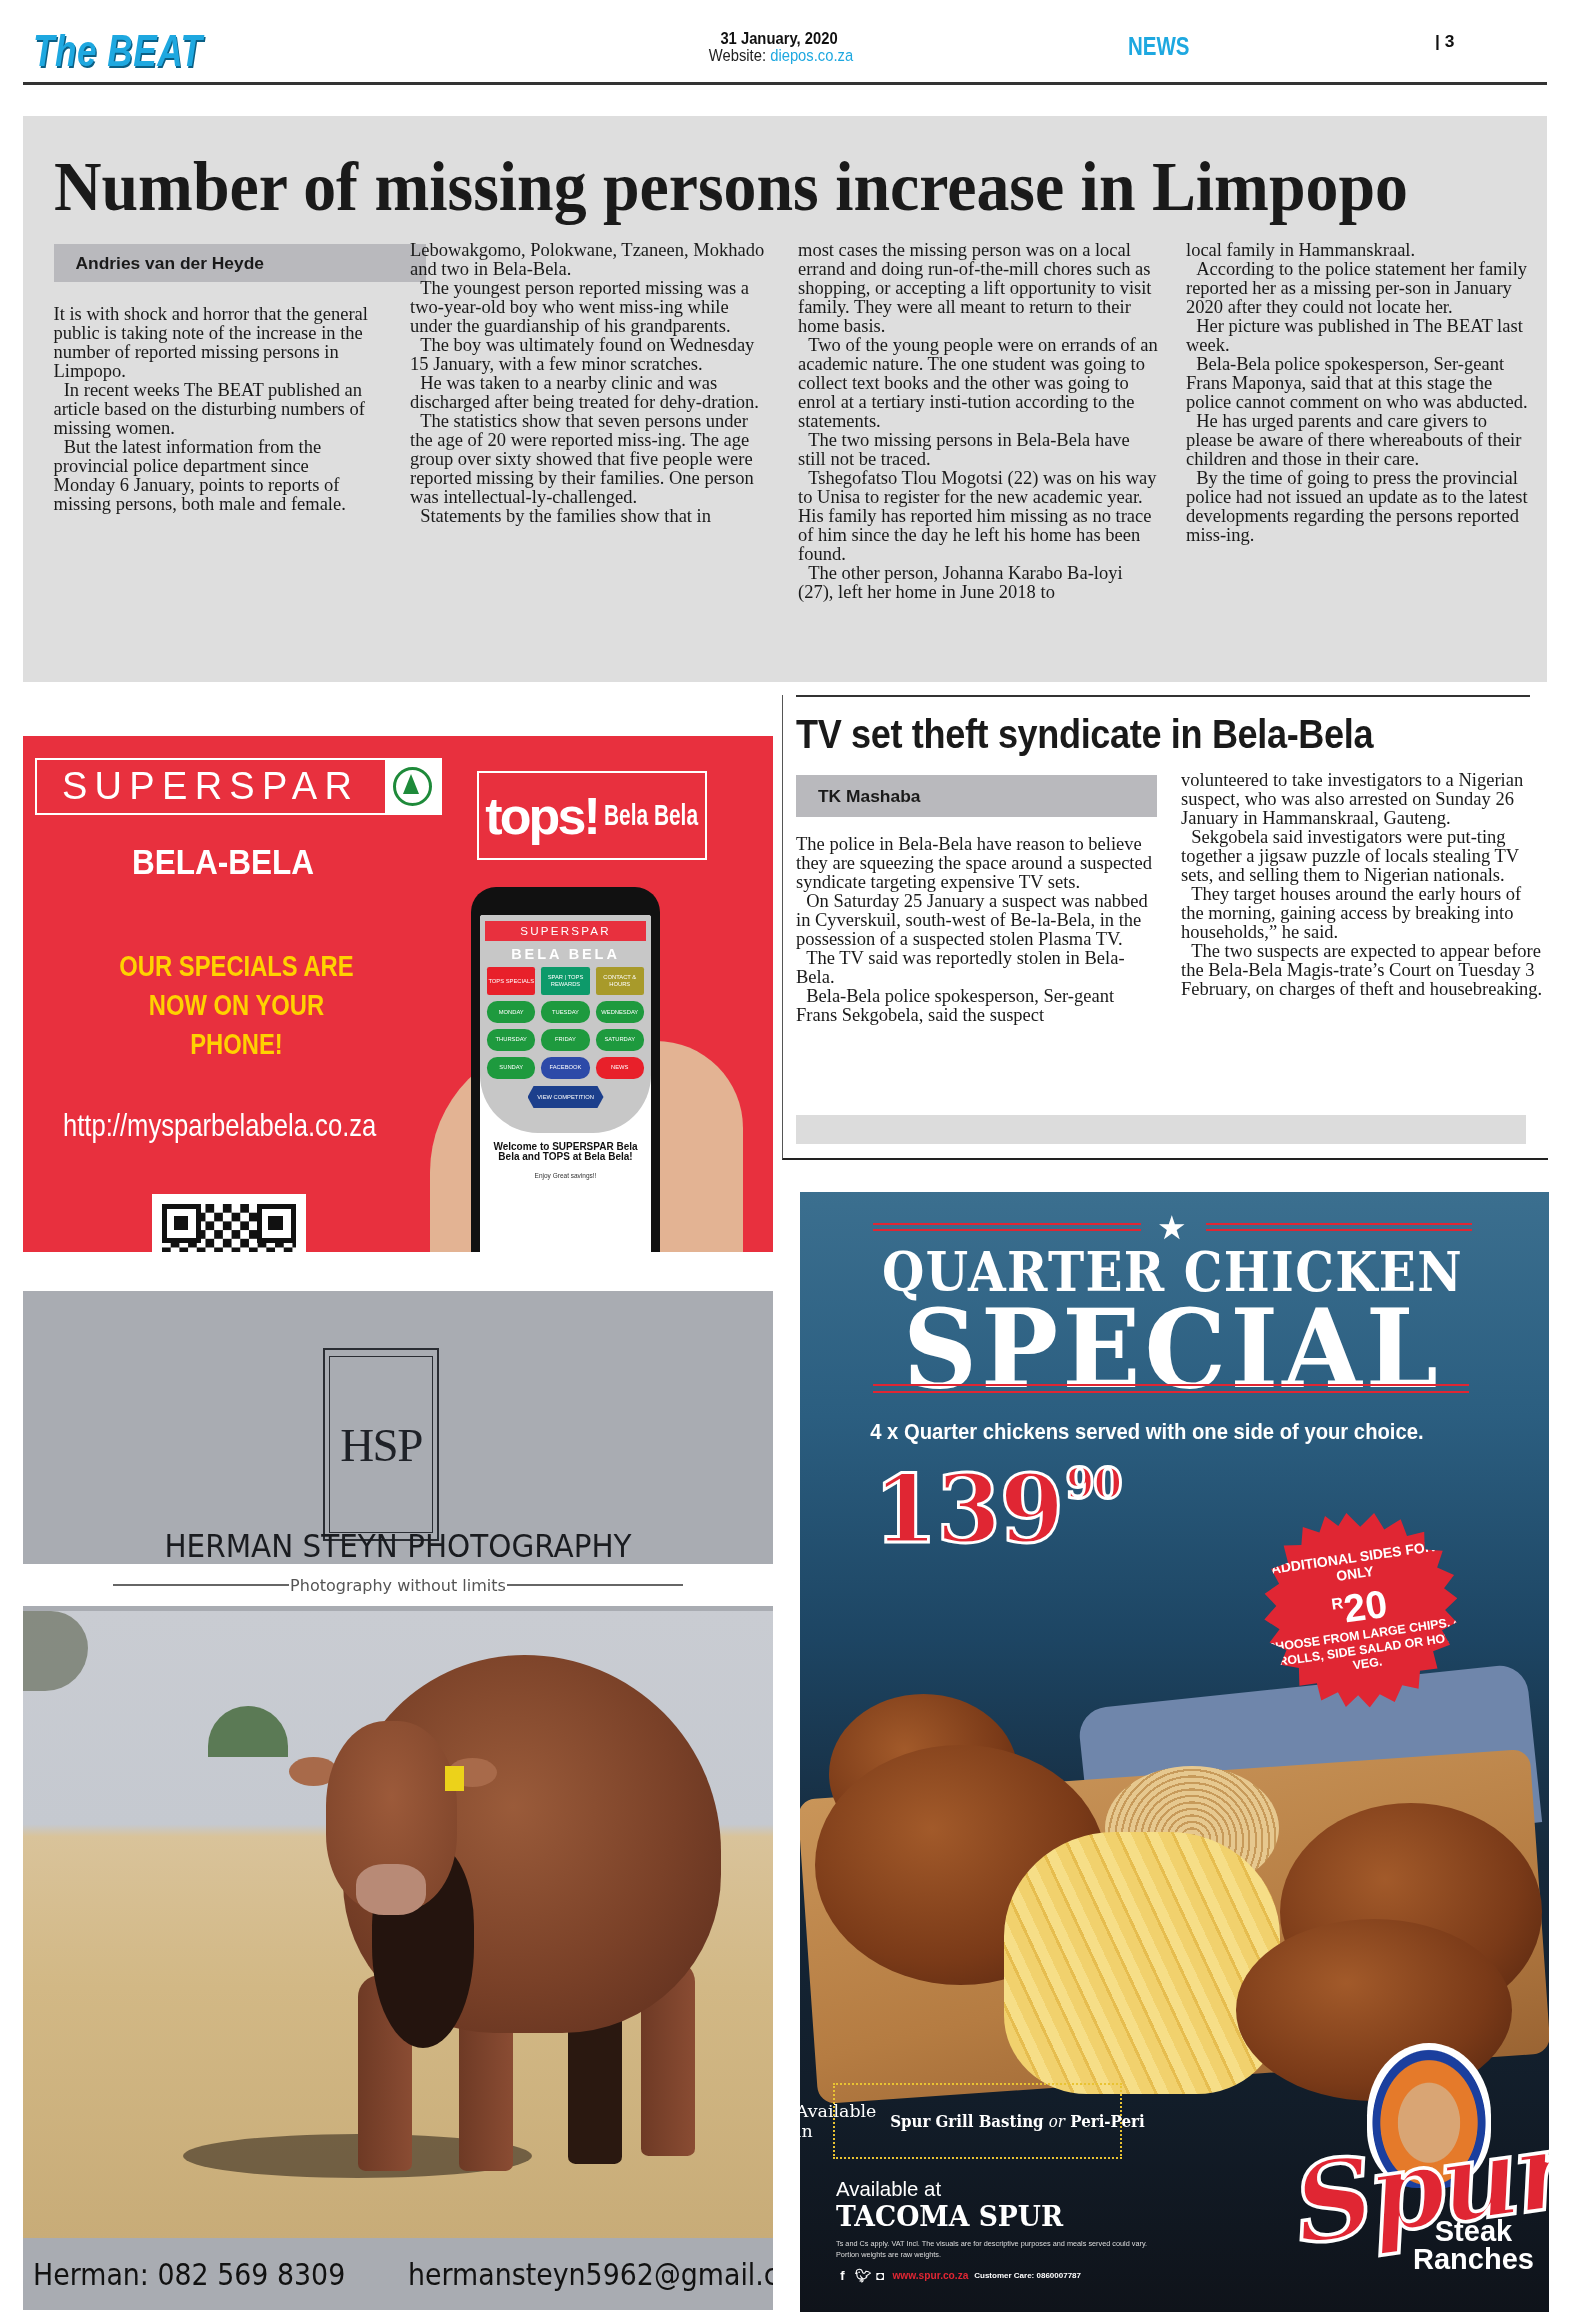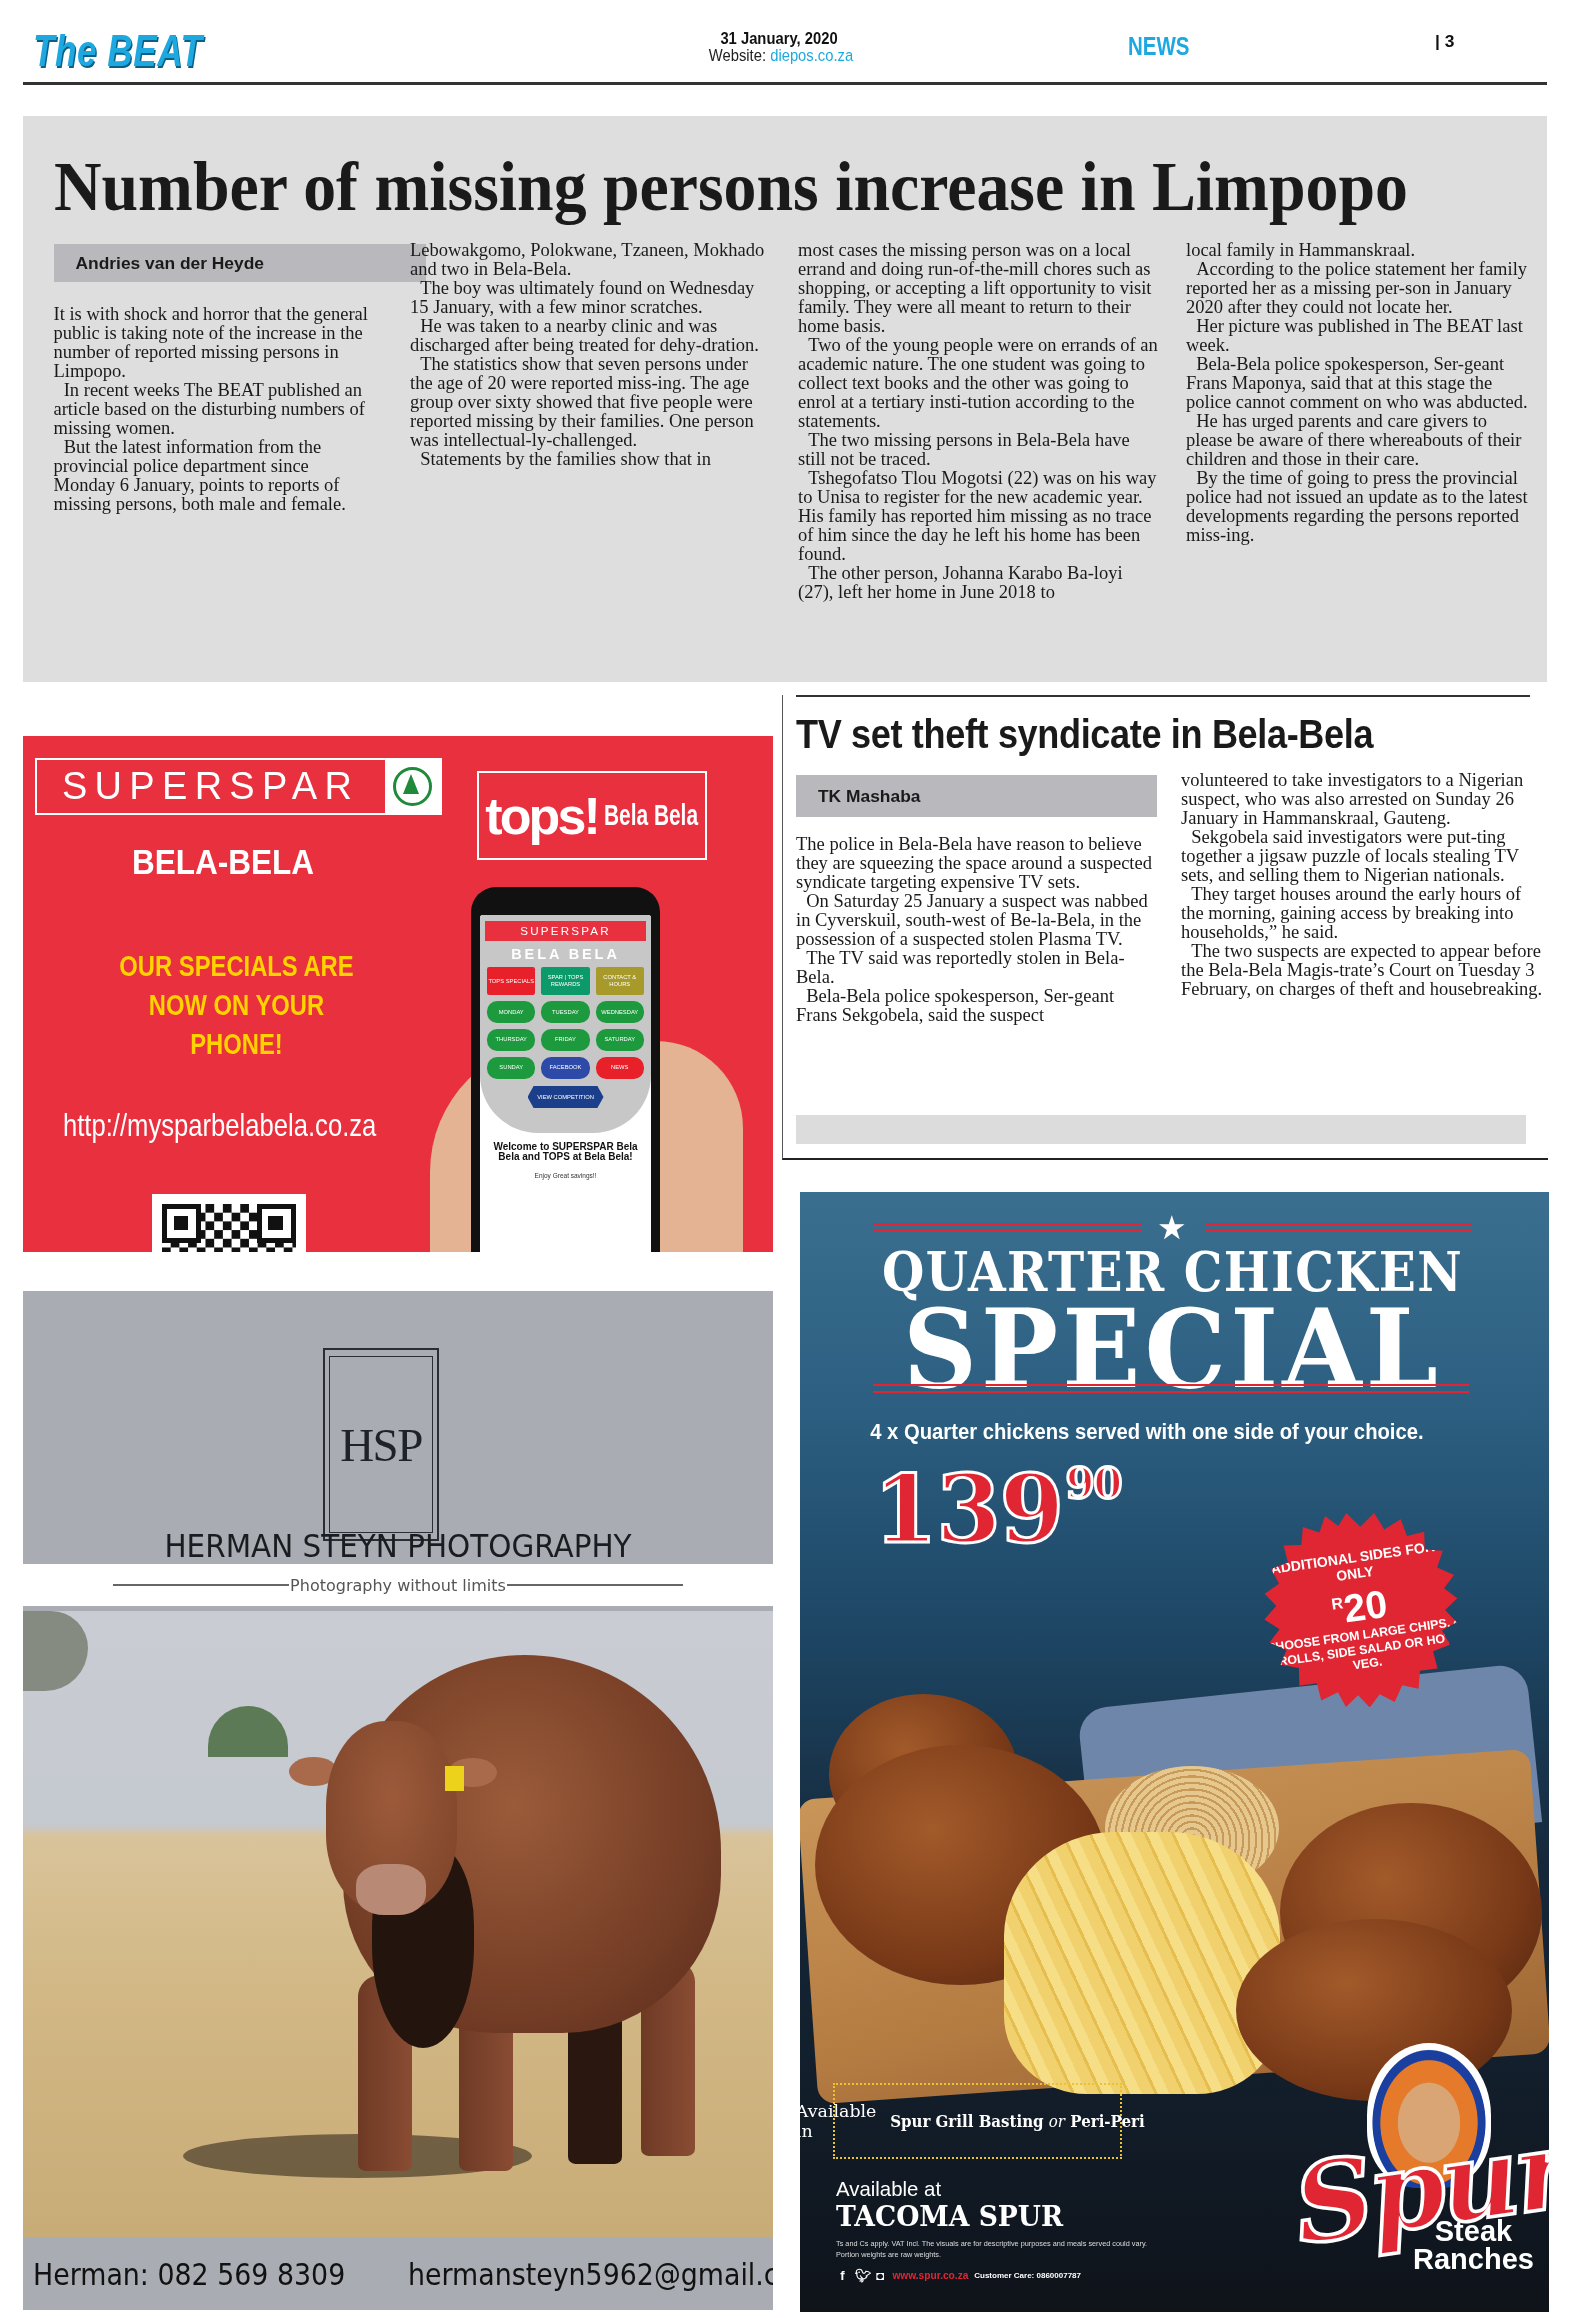--- a/index.html
+++ b/index.html
@@ -161,20 +161,21 @@
   <h1 class="main-headline">Number of missing persons increase in Limpopo</h1>
   <div class="byline">Andries van der Heyde</div>
 
   <div class="col c1">
     <p class="first">It is with shock and horror that the general public is taking note of the increase in the number of reported missing persons in Limpopo.</p>
     <p>In recent weeks The BEAT published an article based on the disturbing numbers of missing women.</p>
     <p>But the latest information from the provincial police department since Monday 6 January, points to reports of missing persons, both male and female.</p>
   </div>
   <div class="col c2">
     <p class="first">Lebowakgomo, Polokwane, Tzaneen, Mokhado and two in Bela-Bela.</p>
+    <p>The youngest person reported missing was a two-year-old boy who went miss-ing while under the guardianship of his grandparents.</p>
     <p>The boy was ultimately found on Wednesday 15 January, with a few minor scratches.</p>
     <p>He was taken to a nearby clinic and was discharged after being treated for dehy-dration.</p>
     <p>The statistics show that seven persons under the age of 20 were reported miss-ing. The age group over sixty showed that five people were reported missing by their families. One person was intellectual-ly-challenged.</p>
     <p>Statements by the families show that in</p>
   </div>
   <div class="col c3">
     <p class="first">most cases the missing person was on a local errand and doing run-of-the-mill chores such as shopping, or accepting a lift opportunity to visit family. They were all meant to return to their home basis.</p>
     <p>Two of the young people were on errands of an academic nature. The one student was going to collect text books and the other was going to enrol at a tertiary insti-tution according to the statements.</p>
     <p>The two missing persons in Bela-Bela have still not be traced.</p>
     <p>Tshegofatso Tlou Mogotsi (22) was on his way to Unisa to register for the new academic year. His family has reported him missing as no trace of him since the day he left his home has been found.</p>

